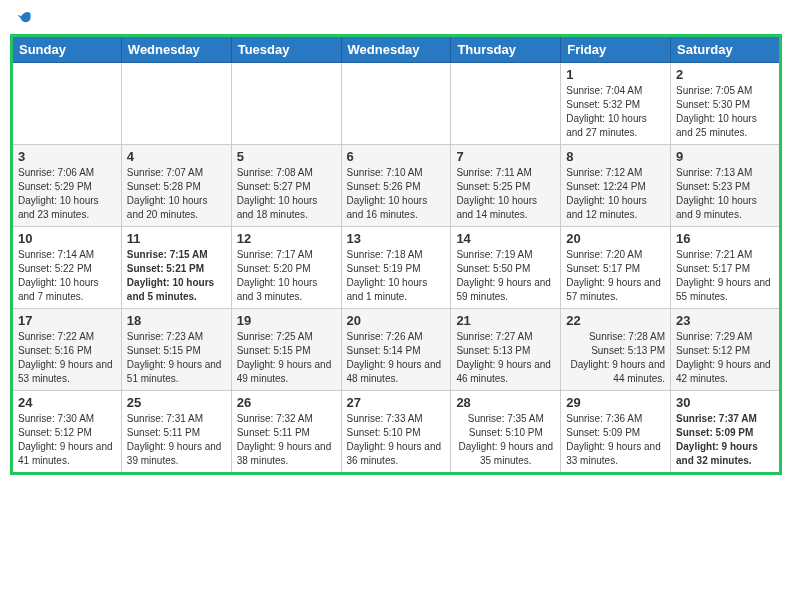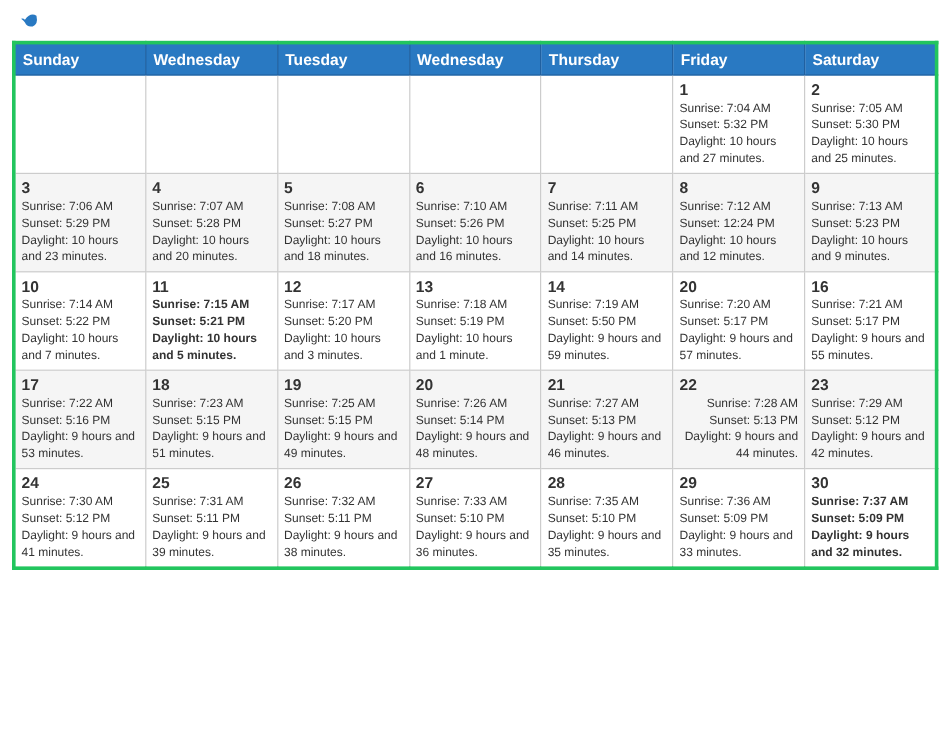--- a/index.html
+++ b/index.html
@@ -297,21 +297,21 @@
 Daylight: 9 hours and 38 minutes.</div>
         </td>
         <td>
           <span class="day-num">27</span>
           <div class="day-info" style="white-space: pre-line;">Sunrise: 7:33 AM
 Sunset: 5:10 PM
 Daylight: 9 hours and 36 minutes.</div>
         </td>
         <td>
           <span class="day-num">28</span>
-          <div class="day-info" style="white-space: pre-line;">Sunrise: 7:35 AM
+          <div class="day-info" style="white-space: pre-line; text-align: center;">Sunrise: 7:35 AM
 Sunset: 5:10 PM
 Daylight: 9 hours and 35 minutes.</div>
         </td>
         <td>
           <span class="day-num">29</span>
           <div class="day-info" style="white-space: pre-line;">Sunrise: 7:36 AM
 Sunset: 5:09 PM
 Daylight: 9 hours and 33 minutes.</div>
         </td>
         <td>

